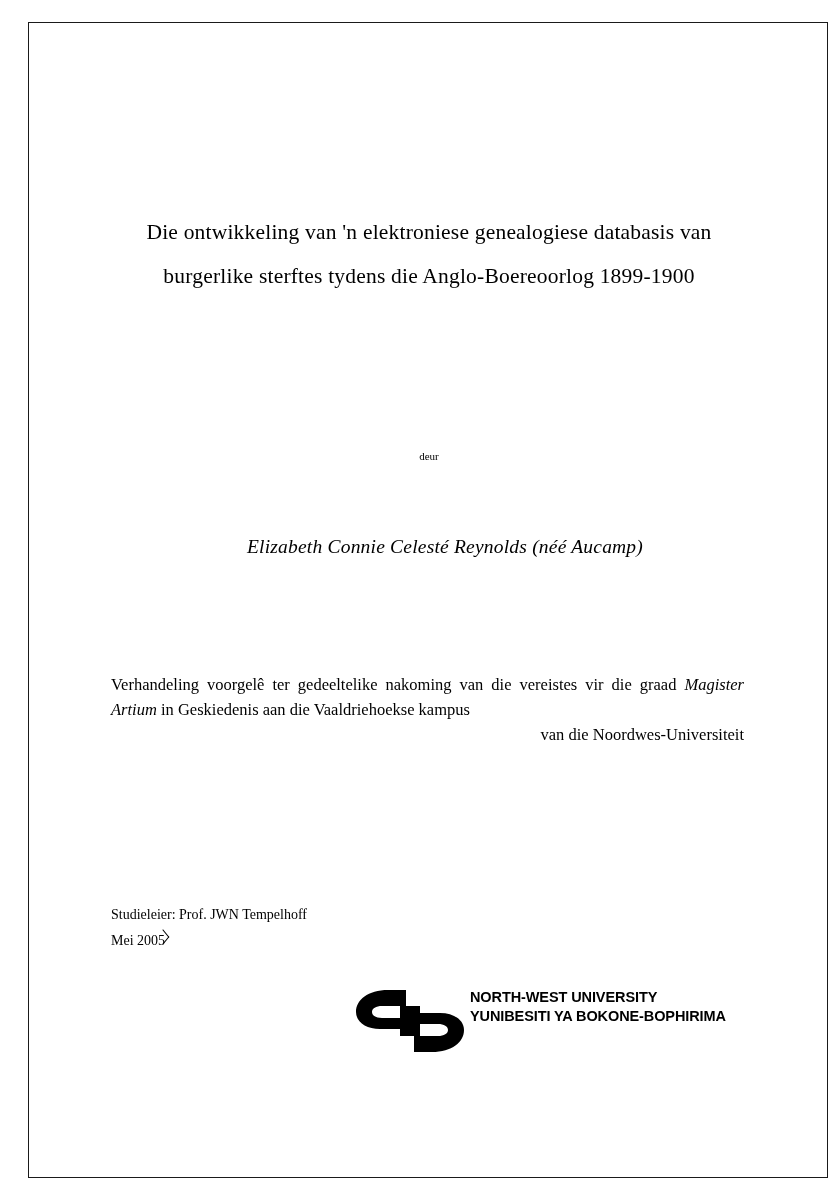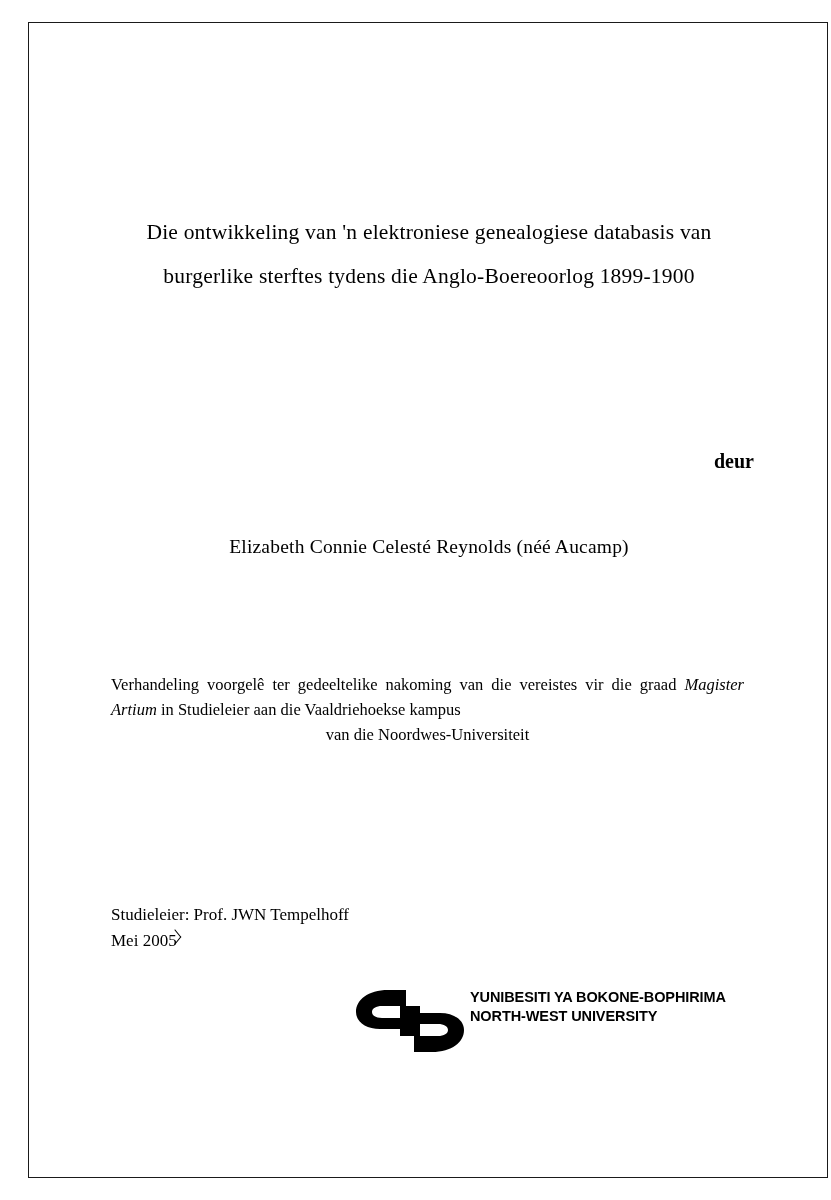--- a/index.html
+++ b/index.html
@@ -52,54 +52,54 @@
   }
   .title-line {
     display: block;
     white-space: nowrap;
   }
   .deur {
     position: absolute;
     top: 428px;
     left: 0;
     width: 650px;
-    text-align: right;
-    font-size: 20px;
-    font-weight: bold;
+    text-align: center;
+    font-size: 11px;
   }
   .author {
     position: absolute;
     top: 514px;
-    left: 0;
+    left: 16px;
     width: 650px;
     text-align: center;
     font-size: 19.5px;
     letter-spacing: 0.2px;
+    font-style: italic;
   }
   .statement {
     position: absolute;
     top: 650px;
     left: 7px;
     width: 633px;
     font-size: 16.5px;
     line-height: 25px;
     text-align: justify;
   }
   .statement .last-line {
-    text-align: center;
+    text-align: right;
   }
   .statement em {
     font-style: italic;
   }
   .supervisor {
     position: absolute;
     top: 880px;
     left: 7px;
     width: 600px;
-    font-size: 17px;
+    font-size: 14px;
     line-height: 26px;
     text-align: left;
   }
   .date-line {
     position: relative;
     display: inline-block;
   }
   .date-tick {
     position: absolute;
     right: -3px;
@@ -150,21 +150,21 @@
     <div class="title-block">
       <span class="title-line">Die ontwikkeling van 'n elektroniese genealogiese databasis van</span>
       <span class="title-line">burgerlike sterftes tydens die Anglo-Boereoorlog 1899-1900</span>
     </div>
 
     <div class="deur">deur</div>
 
     <div class="author">Elizabeth Connie Celesté Reynolds (néé Aucamp)</div>
 
     <div class="statement">
-      <span>Verhandeling voorgelê ter gedeeltelike nakoming van die vereistes vir die graad </span><em>Magister Artium</em><span> in Studieleier aan die Vaaldriehoekse kampus</span>
+      <span>Verhandeling voorgelê ter gedeeltelike nakoming van die vereistes vir die graad </span><em>Magister Artium</em><span> in Geskiedenis aan die Vaaldriehoekse kampus</span>
       <div class="last-line">van die Noordwes-Universiteit</div>
     </div>
 
     <div class="supervisor">
       <div>Studieleier: Prof. JWN Tempelhoff</div>
       <div class="date-line">
         <span>Mei 2005</span>
         <span class="date-tick"></span>
       </div>
     </div>
@@ -173,19 +173,19 @@
       <div class="logo-mark">
         <svg width="112" height="66" viewBox="0 0 112 66" xmlns="http://www.w3.org/2000/svg">
           <g fill="#000000">
             <path d="M34 2 C14 2 2 12 2 24 C2 34 12 41 26 41 L46 41 L46 30 L28 30 C22 30 18 27.5 18 24 C18 20.5 22 18 28 18 L52 18 L52 2 Z"></path>
             <path d="M78 64 C98 64 110 54 110 42 C110 32 100 25 86 25 L66 25 L66 36 L84 36 C90 36 94 38.5 94 42 C94 45.5 90 48 84 48 L60 48 L60 64 Z"></path>
             <rect x="46" y="18" width="20" height="30"></rect>
           </g>
         </svg>
       </div>
       <div class="logo-text">
+        <span>NORTH-WEST UNIVERSITY</span>
         <span>YUNIBESITI YA BOKONE-BOPHIRIMA</span>
-        <span>NORTH-WEST UNIVERSITY</span>
       </div>
     </div>
 
   </div>
 </div>
 
 </body></html>

